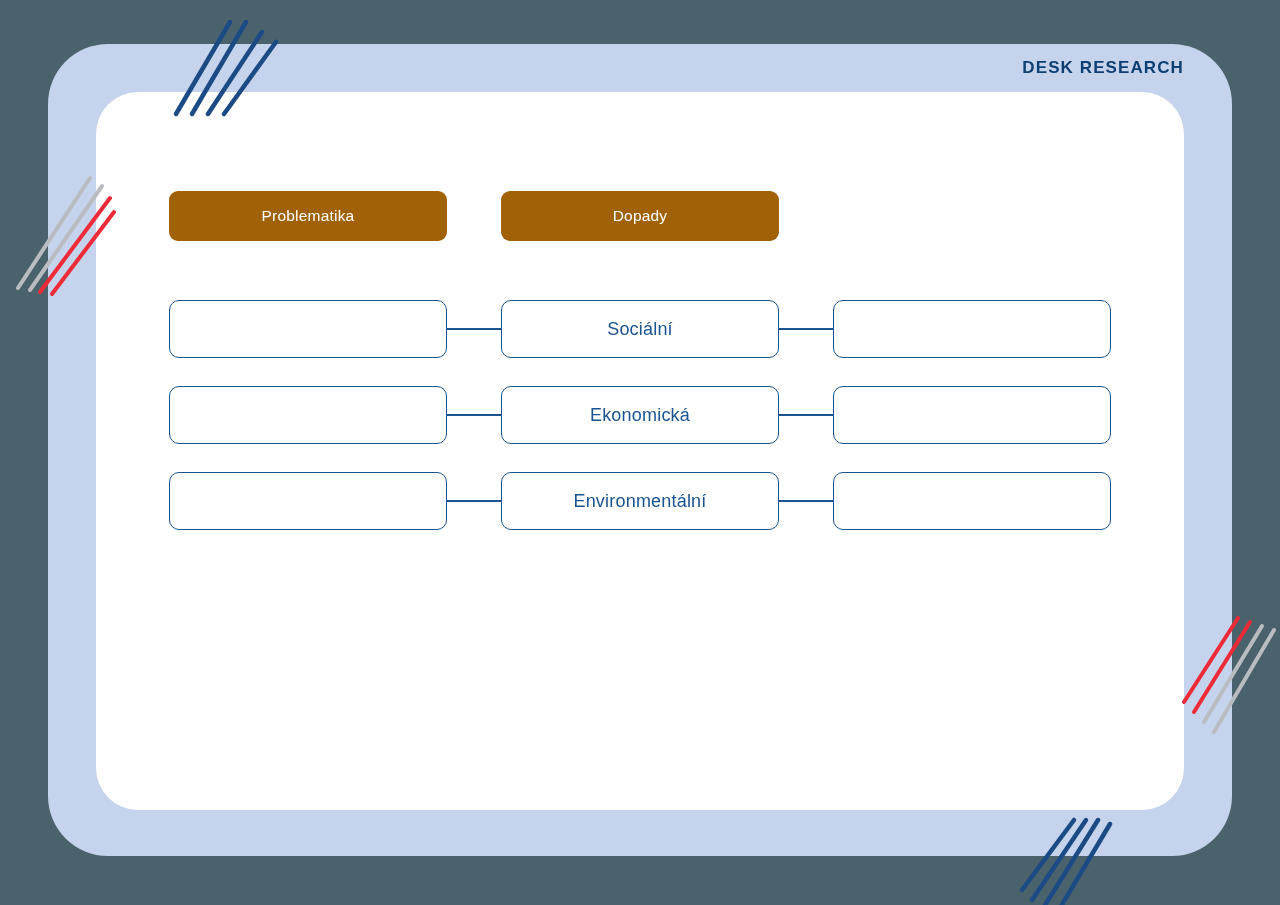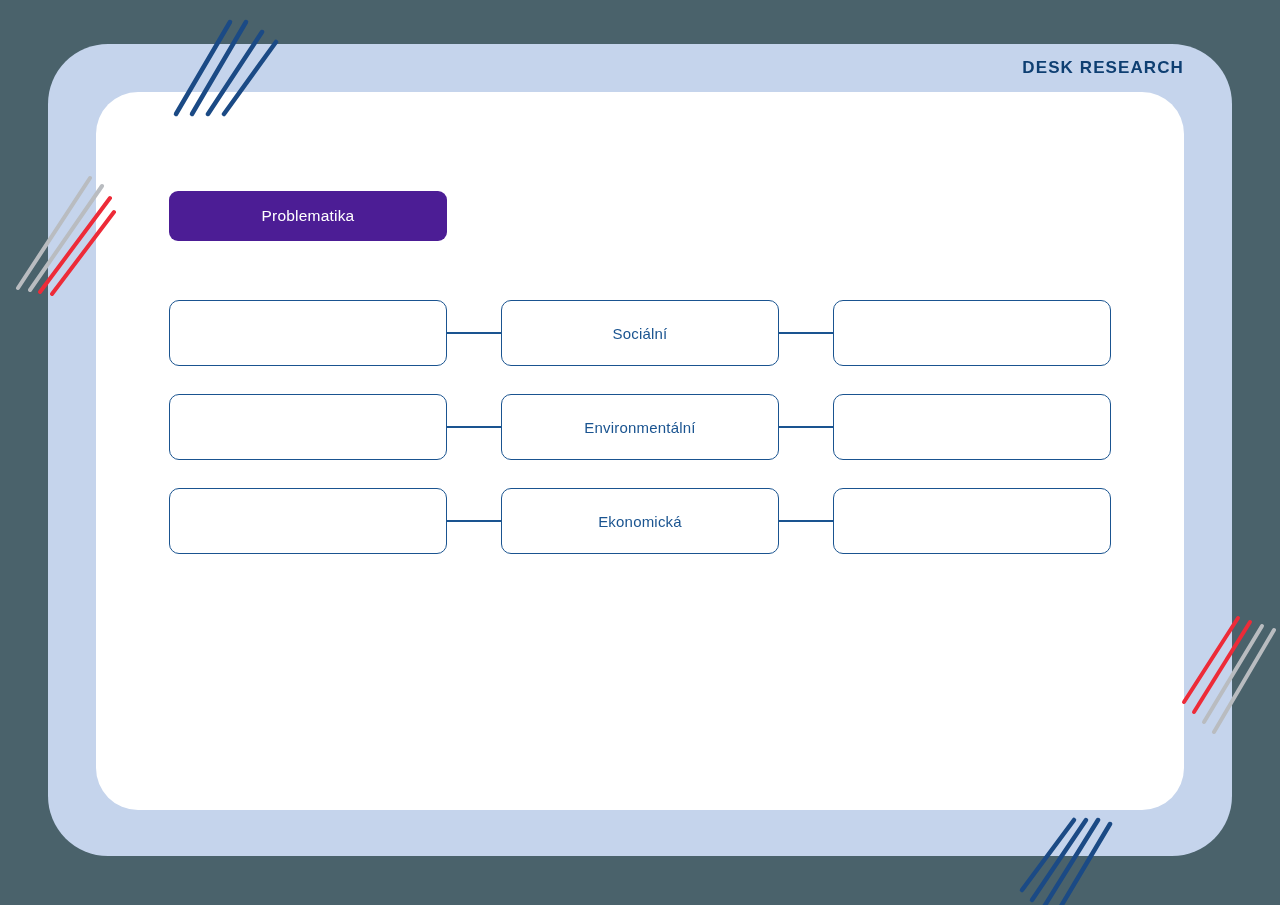--- a/index.html
+++ b/index.html
@@ -60,48 +60,48 @@
 
   .head-row {
     display: flex;
     gap: 54px;
     margin-bottom: 59px;
   }
 
   .head-cell {
     width: 278px;
     height: 50px;
-    background: #4c1d95;
+    background: #a16207;
     border-radius: 9px;
     display: flex;
     align-items: center;
     justify-content: center;
     color: #ffffff;
     font-size: 15.5px;
     letter-spacing: 0.2px;
   }
 
   .data-row {
     display: flex;
     align-items: center;
     margin-bottom: 28px;
   }
   .data-row:last-child { margin-bottom: 0; }
 
   .cell {
     width: 278px;
-    height: 66px;
+    height: 58px;
     background: #ffffff;
     border: 1.6px solid #1a5490;
     border-radius: 10px;
     display: flex;
     align-items: center;
     justify-content: center;
     color: #1a5490;
-    font-size: 15px;
+    font-size: 18px;
     letter-spacing: 0.2px;
   }
 
   .cell.blank { color: transparent; }
 
   .connector {
     width: 54px;
     height: 1.6px;
     background: #1a5490;
     flex: 0 0 54px;
@@ -125,43 +125,44 @@
 <div class="outer-frame"></div>
 
 <div class="title">DESK RESEARCH</div>
 
 <div class="card"></div>
 
 <div class="grid">
 
   <div class="head-row">
     <div class="head-cell">Problematika</div>
+    <div class="head-cell">Dopady</div>
   </div>
 
   <div class="data-row">
     <div class="cell blank"></div>
     <div class="connector"></div>
     <div class="cell">Sociální</div>
     <div class="connector"></div>
     <div class="cell blank"></div>
   </div>
 
 
   <div class="data-row">
     <div class="cell blank"></div>
     <div class="connector"></div>
+    <div class="cell">Ekonomická</div>
+    <div class="connector"></div>
+    <div class="cell blank"></div>
+  </div>
+
+  <div class="data-row">
+    <div class="cell blank"></div>
+    <div class="connector"></div>
     <div class="cell">Environmentální</div>
-    <div class="connector"></div>
-    <div class="cell blank"></div>
-  </div>
-
-  <div class="data-row">
-    <div class="cell blank"></div>
-    <div class="connector"></div>
-    <div class="cell">Ekonomická</div>
     <div class="connector"></div>
     <div class="cell blank"></div>
   </div>
 
 
 </div>
 
 <div class="stripes" id="stripes-top-left">
   <svg width="110" height="110" viewBox="0 0 110 110">
     <g stroke="#1b4a85" stroke-width="4.5" stroke-linecap="round" fill="none">

